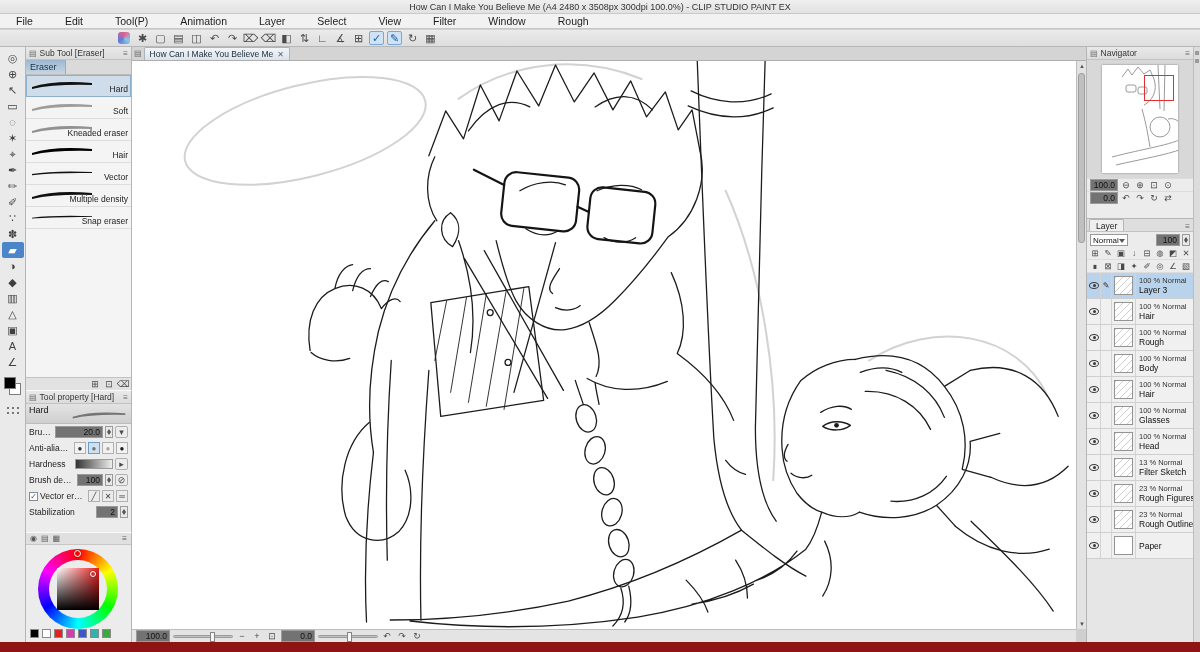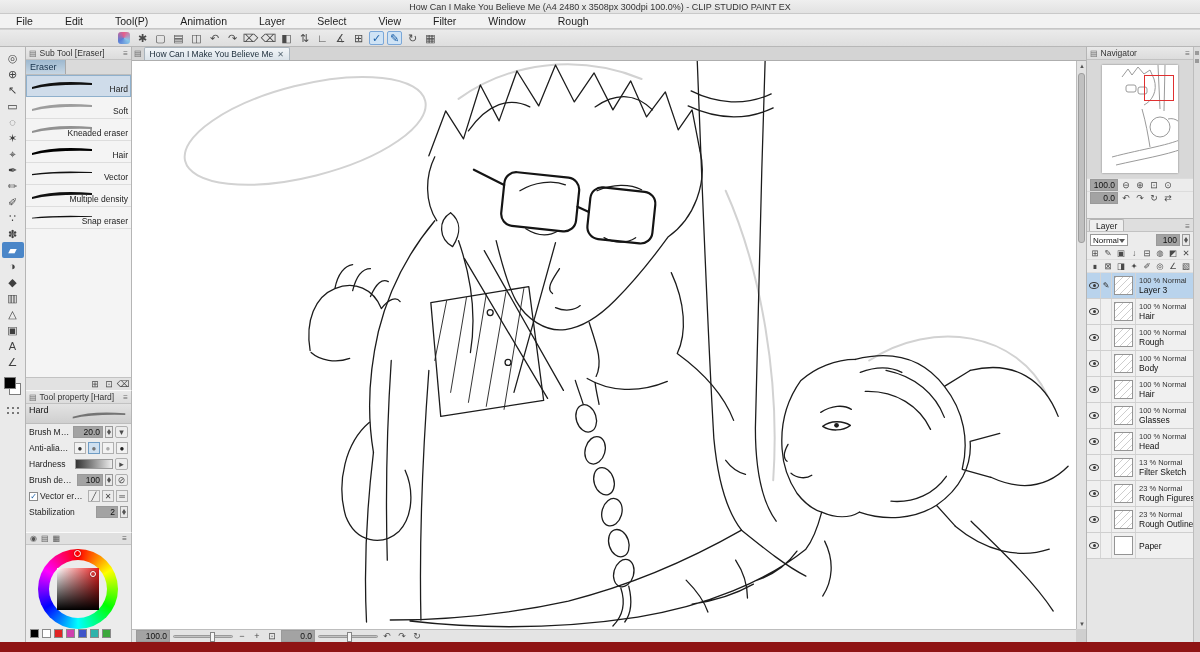--- a/index.html
+++ b/index.html
@@ -27,21 +27,21 @@
   .fgbg .bgc { position:absolute; left:6px; top:7px; width:12px; height:12px; background:#fff; border:1px solid #7c7c7c; }
   .fgbg .fgc { position:absolute; left:1px; top:1px; width:12px; height:12px; background:#000; border:1px solid #7c7c7c; }
   .strip-dots { margin-top:8px; width:14px; height:10px; background:
      radial-gradient(circle 1px at 2px 2px,#777 99%,transparent), radial-gradient(circle 1px at 7px 2px,#777 99%,transparent), radial-gradient(circle 1px at 12px 2px,#777 99%,transparent),
      radial-gradient(circle 1px at 2px 7px,#777 99%,transparent), radial-gradient(circle 1px at 7px 7px,#777 99%,transparent), radial-gradient(circle 1px at 12px 7px,#777 99%,transparent); }
 
   
   .phead { height:13px; background:linear-gradient(#e9e9e9,#dcdcdc); border-bottom:1px solid #c2c2c2; display:flex; align-items:center; font-size:8.5px; color:#333; padding:0 3px; gap:3px; white-space:nowrap; overflow:hidden; }
   .phead .micon { font-size:8px; color:#666; flex:none; }
   .phead .pmenu { margin-left:auto; color:#666; font-size:8px; flex:none; }
-  .vbox { background:#a3a3a3; border:1px solid #9a9a9a; height:12px; font-size:8.5px; line-height:11px; text-align:right; padding:0 2px; color:#111; }
+  .vbox { background:#737373; border:1px solid #9a9a9a; height:12px; font-size:8.5px; line-height:11px; text-align:right; padding:0 2px; color:#111; }
   .spin { width:8px; height:12px; position:relative; border:1px solid #9a9a9a; background:#e8e8e8; flex:none; }
   .spin::before, .spin::after { content:""; position:absolute; left:1px; border-left:2px solid transparent; border-right:2px solid transparent; }
   .spin::before { top:2px; border-bottom:3px solid #555; }
   .spin::after { bottom:2px; border-top:3px solid #555; }
   .mini { font-size:9px; color:#4a4a4a; width:13px; height:12px; display:inline-flex; align-items:center; justify-content:center; border:1px solid #b0b0b0; background:#ececec; border-radius:2px; flex:none; }
   .slider { height:3px; background:#c2c2c2; border:1px solid #9a9a9a; position:relative; border-radius:2px; }
   .slider i { position:absolute; top:-4px; width:5px; height:10px; background:#f7f7f7; border:1px solid #858585; }
 
   
   .subtool { position:absolute; left:26px; top:0; width:106px; height:343px; background:#ececec; border-right:1px solid #b5b5b5; }
@@ -285,21 +285,21 @@
       <span class="pmenu">≡</span>
     </div>
     <div class="preset">
       <span class="pname">Hard</span>
       <svg viewBox="0 0 64 12">
           <path d="M2,8 Q24,1 62,4 L62,6 Q24,5 2,10 Z" opacity=".55"></path>
         </svg>
     </div>
     <div class="tp-row">
       <span class="tp-label">Brush Make</span>
-      <span class="vbox" style="width:30px">20.0</span>
+      <span class="vbox" style="width:48px">20.0</span>
       <span class="spin"></span>
       <span class="mini">▾</span>
     </div>
     <div class="tp-row">
       <span class="tp-label">Anti-aliasing</span>
       <span class="aa-opt">●</span>
         <span class="aa-opt selected">●</span>
         <span class="aa-opt">●</span>
         <span class="aa-opt">●</span>
     </div>

